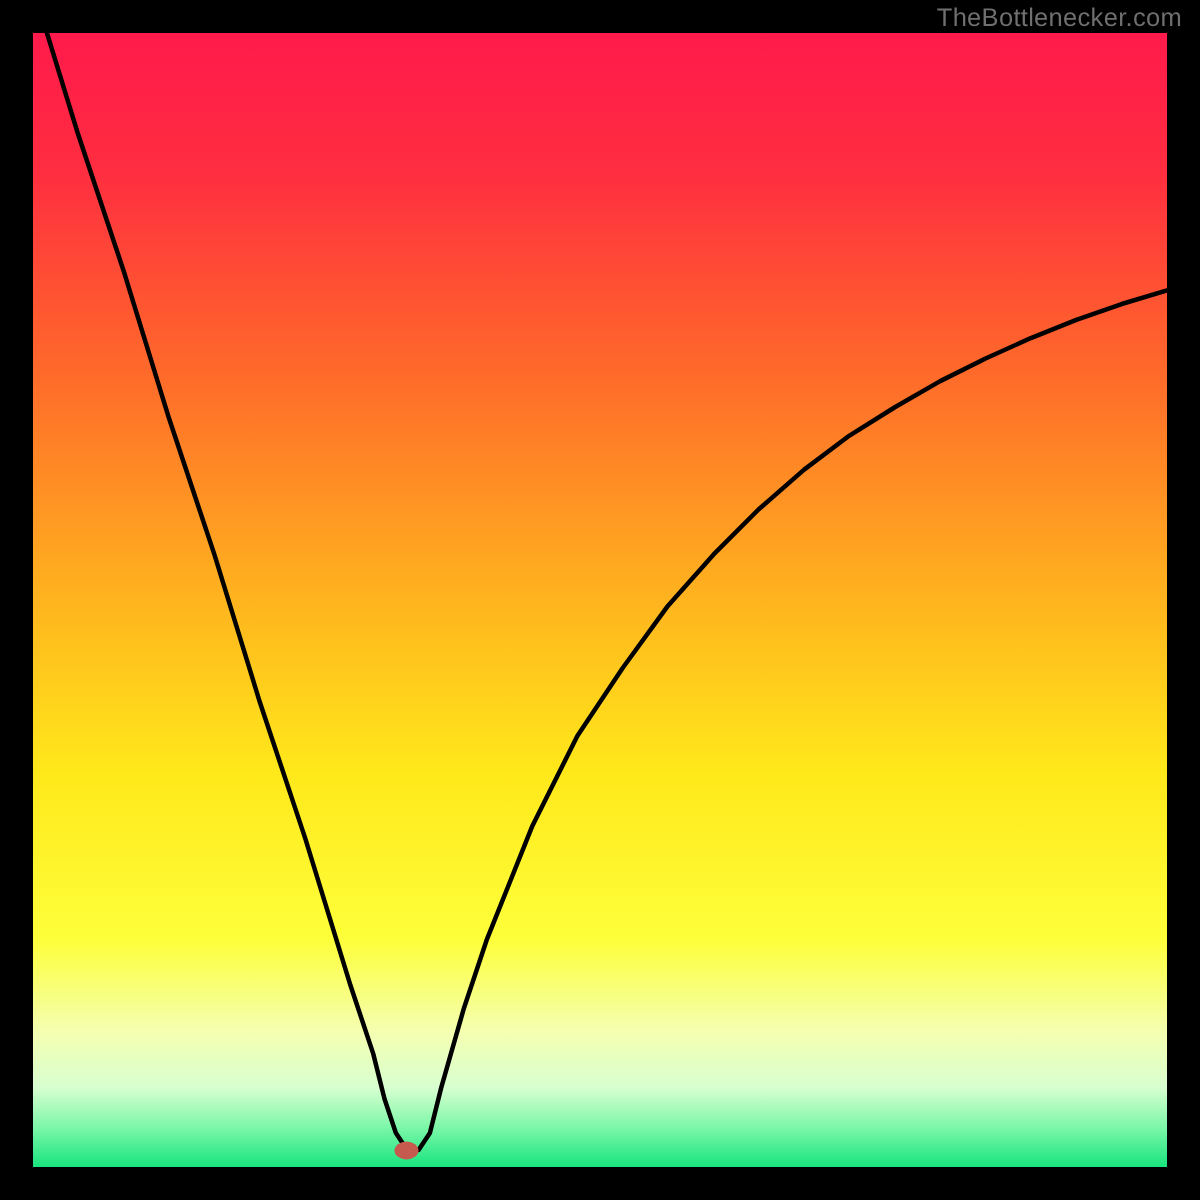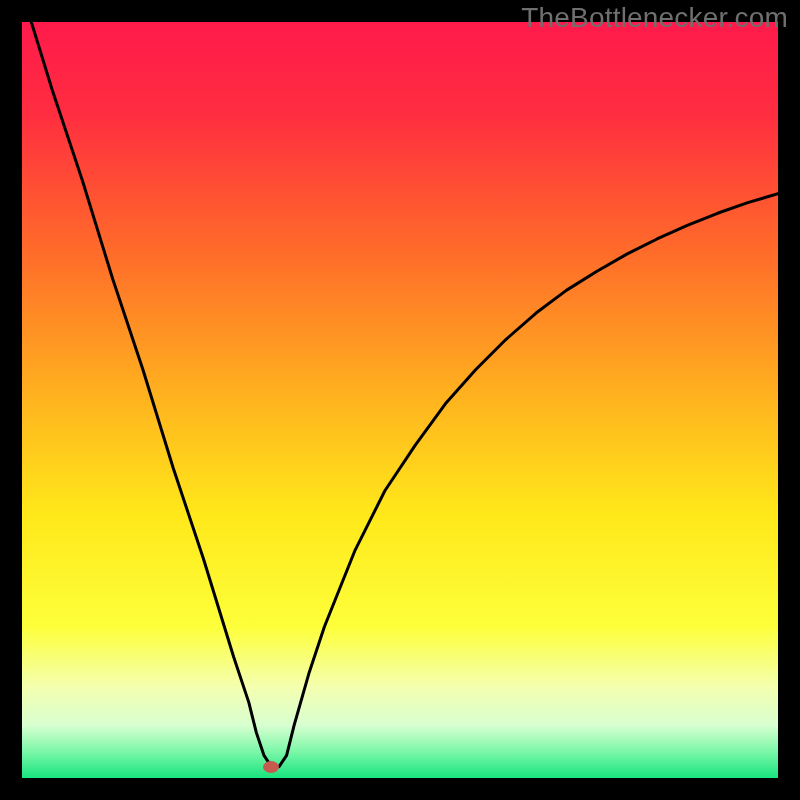--- a/index.html
+++ b/index.html
@@ -30,21 +30,21 @@
   }
   .curve-svg {
     position: absolute;
     inset: 0;
   }
   .watermark {
     position: absolute;
     top: 2px;
     right: 12px;
     color: #6f6f6f;
-    font-size: 28px;
+    font-size: 17px;
     font-weight: 400;
     letter-spacing: 0.2px;
     user-select: none;
   }
   .marker {
     position: absolute;
     width: 16px;
     height: 12px;
     border-radius: 50%;
     transform: translate(-50%, -50%);

